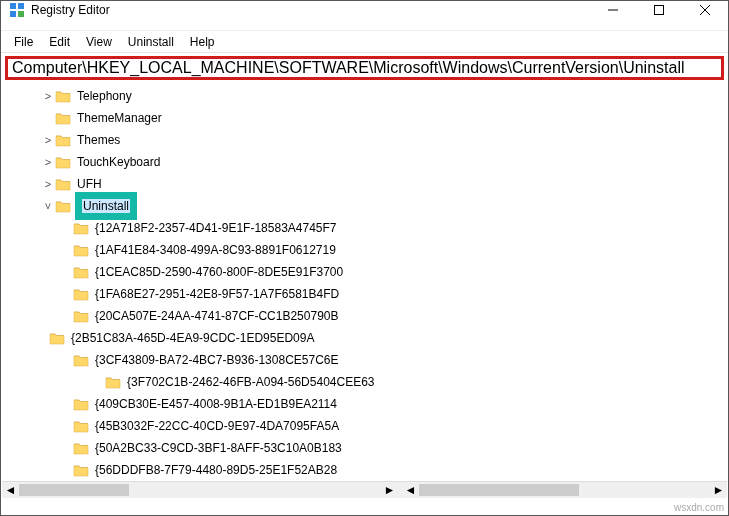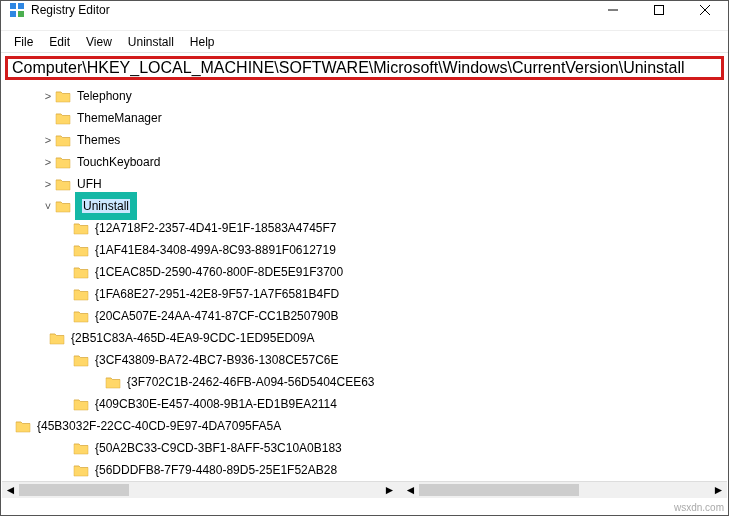--- a/index.html
+++ b/index.html
@@ -195,21 +195,21 @@
           <span class="lbl">{3F702C1B-2462-46FB-A094-56D5404CEE63</span>
         </div>
         <div class="treeitem" style="padding-left: 58px;">
           <span class="tw"></span>
           <svg class="fld" viewBox="0 0 16 14">
             <path d="M1 3 h5 l1.5 1.5 H15 V13 H1 Z" fill="#ffd768" stroke="#d9a93e" stroke-width="0.5"></path>
             <path d="M1 3 h5 l1.5 1.5 H15" fill="none" stroke="#d9a93e" stroke-width="0.5"></path>
           </svg>
           <span class="lbl">{409CB30E-E457-4008-9B1A-ED1B9EA2114</span>
         </div>
-        <div class="treeitem" style="">
+        <div class="treeitem" style="padding-left: 58px;">
           <span class="tw"></span>
           <svg class="fld" viewBox="0 0 16 14">
             <path d="M1 3 h5 l1.5 1.5 H15 V13 H1 Z" fill="#ffd768" stroke="#d9a93e" stroke-width="0.5"></path>
             <path d="M1 3 h5 l1.5 1.5 H15" fill="none" stroke="#d9a93e" stroke-width="0.5"></path>
           </svg>
           <span class="lbl">{45B3032F-22CC-40CD-9E97-4DA7095FA5A</span>
         </div>
         <div class="treeitem" style="padding-left: 58px;">
           <span class="tw"></span>
           <svg class="fld" viewBox="0 0 16 14">

